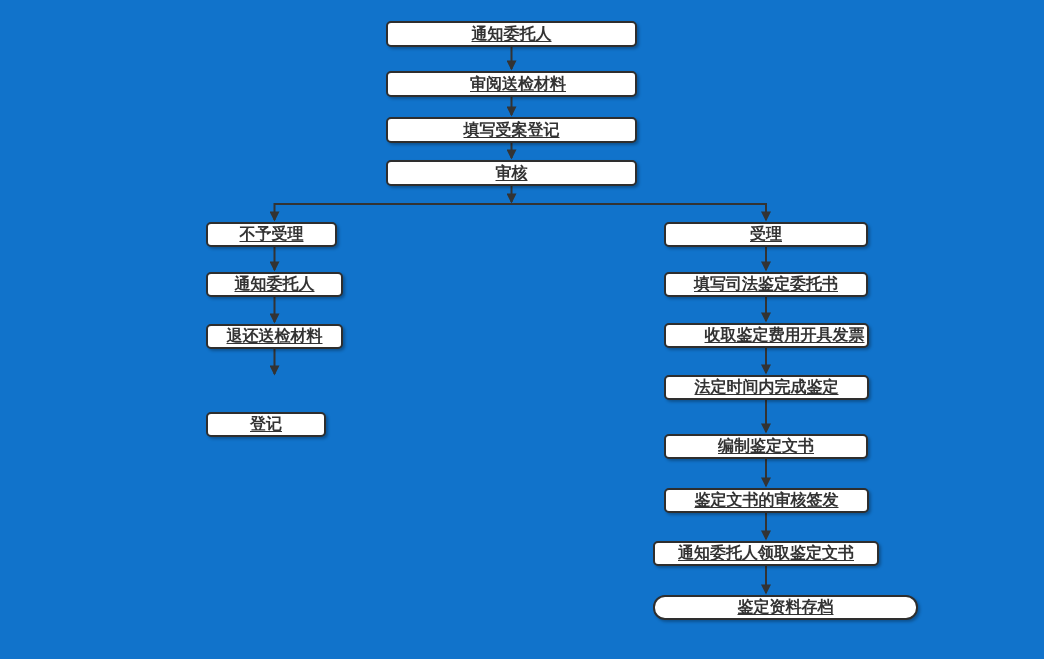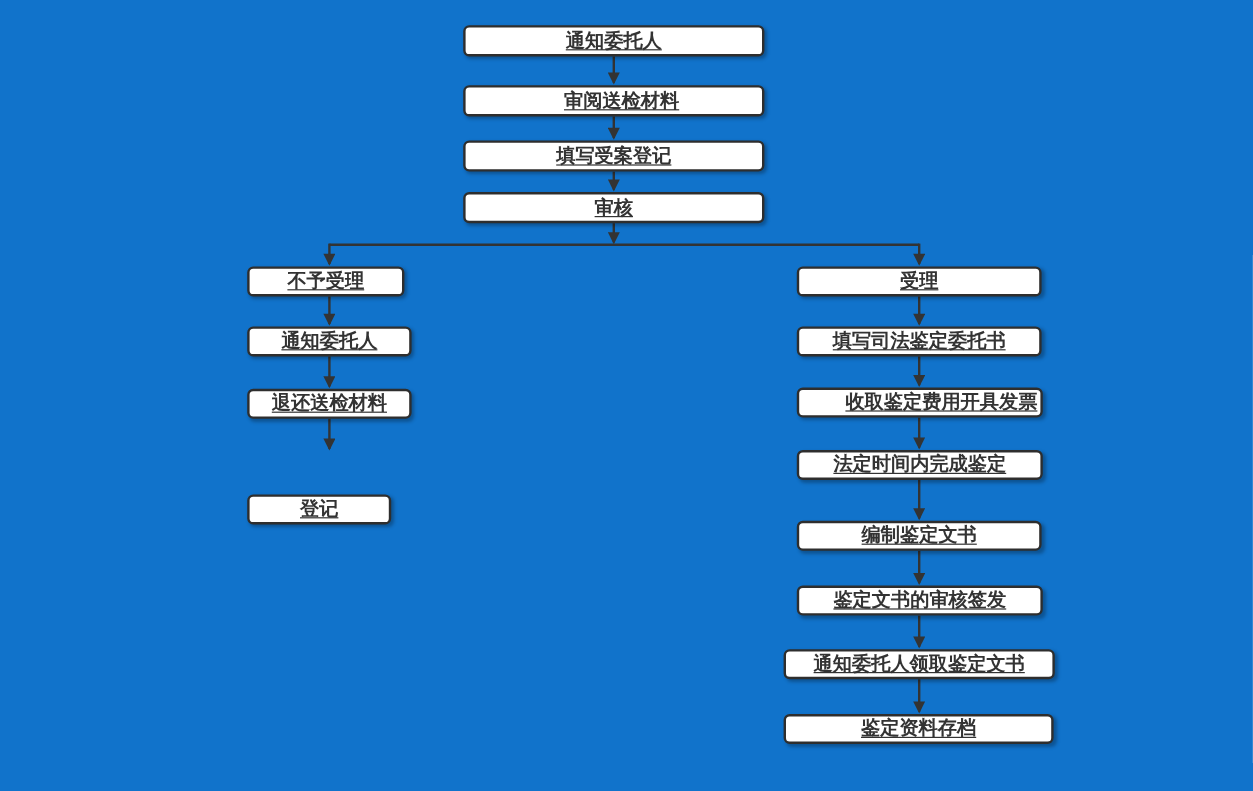--- a/index.html
+++ b/index.html
@@ -55,21 +55,21 @@
   .r2 { left: 206px; top: 324px; width: 137px; height: 25px; }
   .r3 { left: 206px; top: 376px; width: 120px; height: 25px; margin-top: 36px; }
   
   .a0 { left: 664px; top: 222px; width: 204px; height: 25px; }
   .a1 { left: 664px; top: 272px; width: 204px; height: 25px; }
   .a2 { left: 664px; top: 323px; width: 205px; height: 25px; padding-left: 36px; }
   .a3 { left: 664px; top: 375px; width: 205px; height: 25px; }
   .a4 { left: 664px; top: 434px; width: 204px; height: 25px; font-family: Liberation Mono, monospace; }
   .a5 { left: 664px; top: 488px; width: 205px; height: 25px; }
   .a6 { left: 653px; top: 541px; width: 226px; height: 25px; }
-  .a7 { left: 653px; top: 595px; width: 225px; height: 25px; }
+  .a7 { left: 653px; top: 595px; width: 265px; height: 25px; border-radius: 12px; }
 </style>
 </head>
 <body>
 
 <div class="canvas">
 
   <svg class="connectors" viewBox="0 0 1044 659" xmlns="http://www.w3.org/2000/svg">
     <defs>
       <marker id="ah" viewBox="0 0 10 10" refX="8.5" refY="5" markerWidth="5.5" markerHeight="5" orient="auto-start-reverse">
         <path d="M0,0 L10,5 L0,10 z" fill="#333333"></path>

